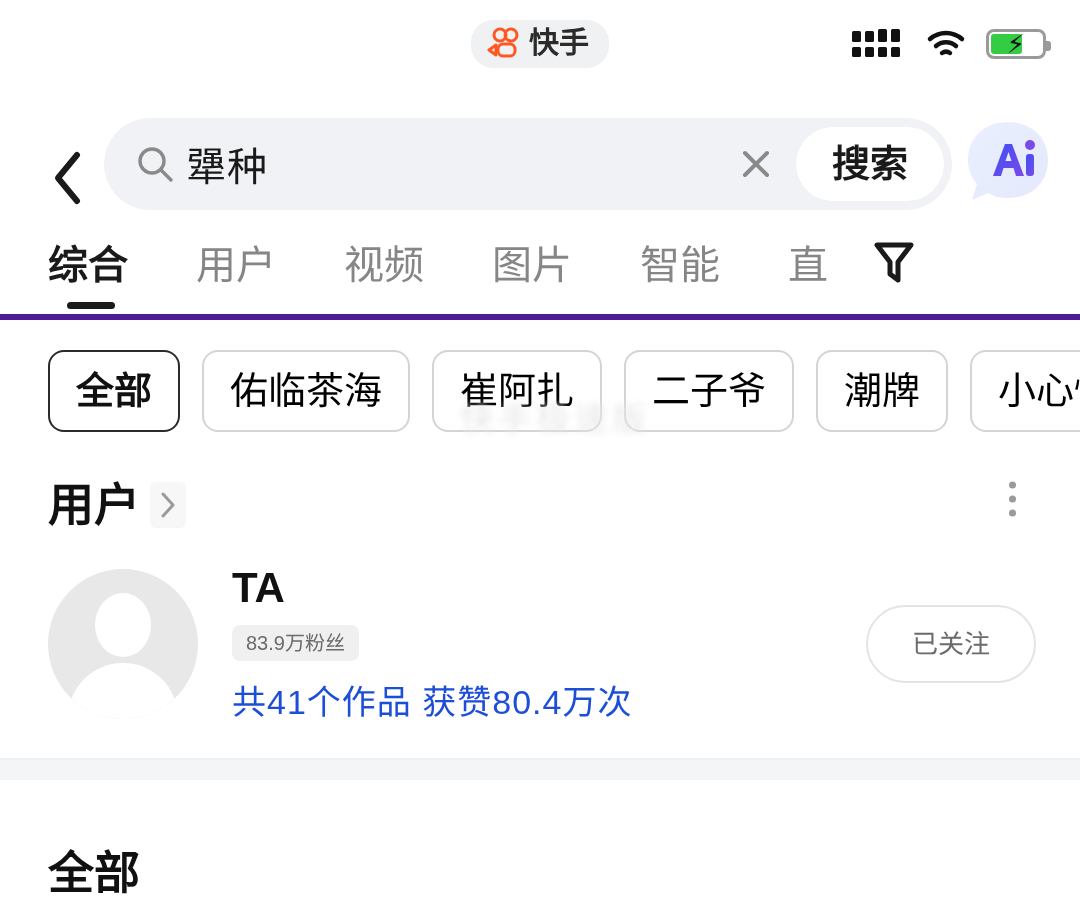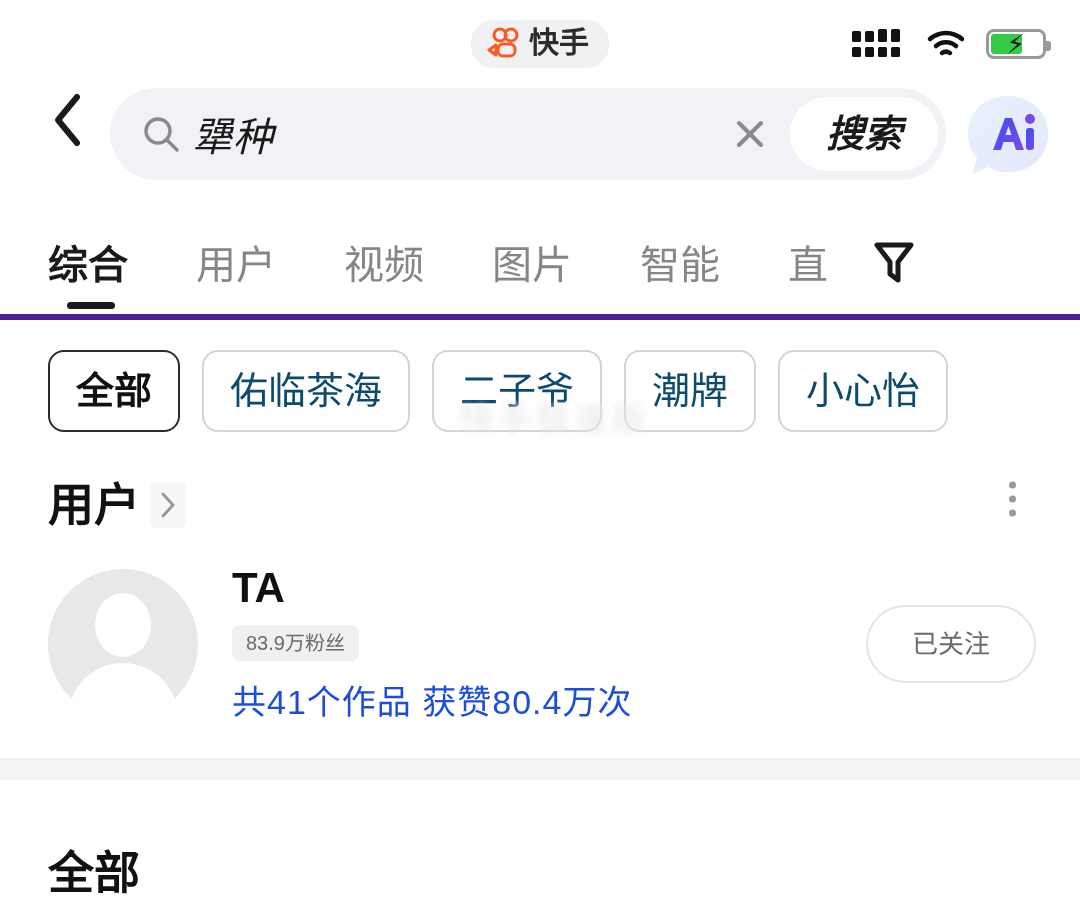--- a/index.html
+++ b/index.html
@@ -47,22 +47,22 @@
   .battery .fill {
     height: 100%; width: 62%; background: #33cc44; border-radius: 3px;
   }
   .battery .bolt {
     position: absolute; left: 50%; top: 50%; transform: translate(-50%,-50%);
     font-size: 26px; color: #111; line-height: 1;
   }
 
   
   .searchrow {
-    display: flex; align-items: flex-start;
-    height: 122px; padding: 0 24px 0 40px; gap: 14px; font-style: italic;
+    display: flex; align-items: flex-end;
+    height: 122px; padding: 0 24px 0 40px; gap: 8px;
   }
   .back-btn {
     width: 56px; height: 64px; flex: none;
     display: flex; align-items: center; justify-content: center;
     cursor: pointer;
   }
   .searchbar {
     flex: 1; height: 92px; background: #f1f2f5; border-radius: 46px;
     display: flex; align-items: center; padding: 0 8px 0 32px; gap: 12px;
     position: relative;
@@ -106,21 +106,21 @@
   .filter-icon { margin-left: 10px; width: 44px; height: 48px; cursor: pointer; flex: none; }
 
   
   .chiprow {
     display: flex; align-items: center; gap: 22px;
     padding: 30px 0 30px 48px; overflow: hidden;
     position: relative;
   }
   .chip {
     flex: none; border: 2px solid #d4d4d4; border-radius: 16px;
-    padding: 20px 26px; font-size: 38px; color: #0c4a6e;
+    padding: 20px 26px; font-size: 38px; color: #000000;
     white-space: nowrap; line-height: 1; cursor: pointer;
   }
   .chip.active { border-color: #2b2b2b; color: #111; font-weight: 700; }
   .watermark {
     position: absolute; left: 460px; top: 72px;
     font-size: 34px; color: #e8e8e8; letter-spacing: 4px;
     filter: blur(3px); pointer-events: none; user-select: none;
   }
 
   
@@ -268,20 +268,21 @@
     <div class="tab">智能</div>
     <div class="tab">直</div>
     <svg class="filter-icon" viewBox="0 0 44 48">
       <path d="M5 7 L39 7 L26 24 L26 42 L18 36 L18 24 Z" fill="none" stroke="#1a1a1a" stroke-width="5" stroke-linejoin="round" stroke-linecap="round"></path>
     </svg>
   </div>
 
   <div class="chiprow">
     <div class="chip active">全部</div>
     <div class="chip">佑临茶海</div>
+    <div class="chip">崔阿扎</div>
     <div class="chip">二子爷</div>
     <div class="chip">潮牌</div>
     <div class="chip">小心怡</div>
     <div class="watermark">快手极速版</div>
   </div>
 
   <div class="sec-head">
     <div class="sec-title">用户</div>
     <div class="sec-chev">
       <svg width="20" height="30" viewBox="0 0 20 30">

